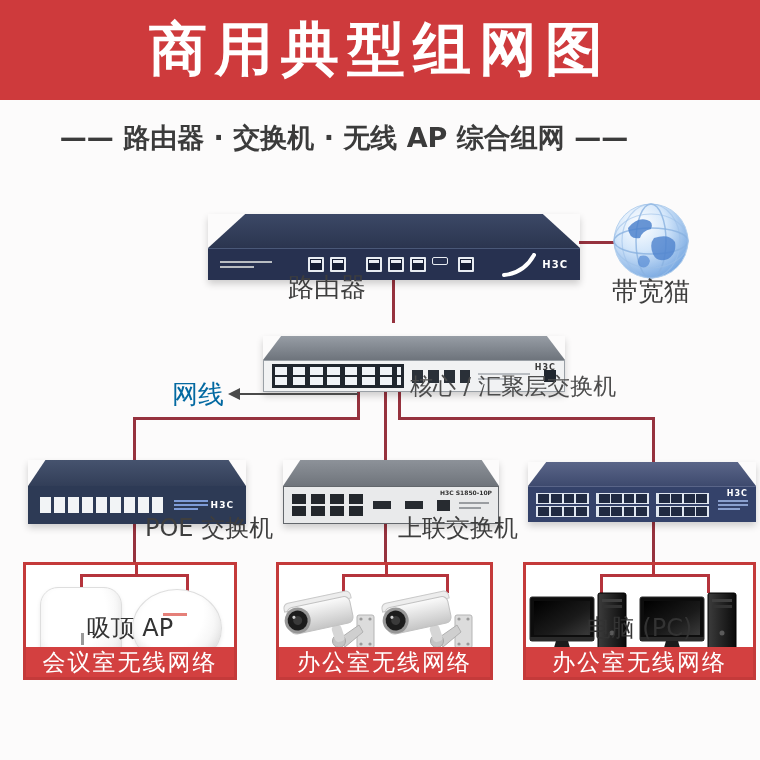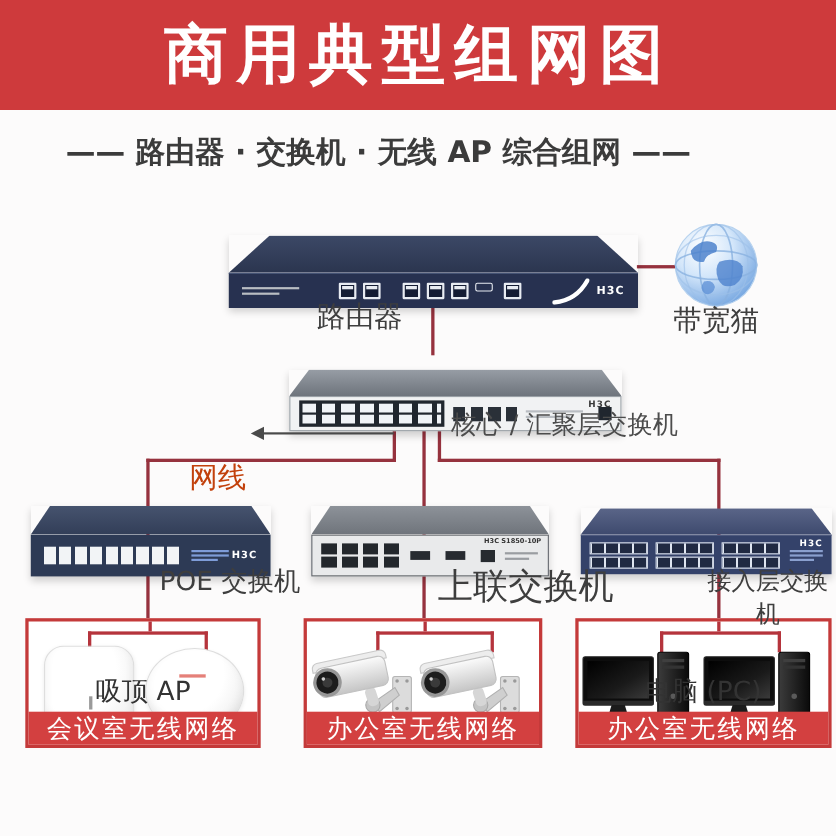--- a/index.html
+++ b/index.html
@@ -11,21 +11,21 @@
           display:flex;align-items:center;justify-content:center;}
   .banner .title{color:#fff;font-size:58px;font-weight:bold;letter-spacing:8px;}
   .subtitle{position:absolute;left:0;top:120px;width:688px;text-align:center;
             font-size:27px;font-weight:600;color:#3b3b3b;}
 
   
   .ln{position:absolute;background:#96323e;z-index:1;}
   .zl{position:absolute;background:#b5343c;}
 
   
-  .cable-label{position:absolute;left:172px;top:377px;font-size:26px;color:#c2410c;z-index:4;margin-top:40px;}
+  .cable-label{position:absolute;left:172px;top:377px;font-size:26px;color:#0369a1;z-index:4;}
   .arrow-line{position:absolute;left:240px;top:393px;width:118px;height:2px;background:#4a4a4a;z-index:4;}
   .arrow-head{position:absolute;left:228px;top:388px;width:0;height:0;z-index:4;
               border-top:6px solid transparent;border-bottom:6px solid transparent;border-right:12px solid #4a4a4a;}
 
   
   .dev{position:absolute;z-index:3;margin-top:16px;}
   .dev .top{width:100%;}
   .dev .face{position:relative;display:flex;align-items:center;box-sizing:border-box;}
   .shadow{box-shadow:0 4px 7px rgba(0,0,0,.18);}
   .node-label{position:absolute;color:#3e3e3e;z-index:4;text-align:center;}
@@ -85,21 +85,21 @@
         background:repeating-linear-gradient(90deg,#dfe6f0 0 1.5px,#202a42 1.5px 12.5px);}
   .brand-white{position:absolute;right:8px;top:2px;font-size:8px;font-weight:bold;color:#fff;letter-spacing:1px;}
   .led-rows{display:flex;flex-direction:column;gap:2px;margin-left:2px;}
   .led-rows i{display:block;width:30px;height:2px;background:#8aa0cf;}
 
   
   .lbl-router{left:257px;top:270px;width:140px;text-align:center;font-size:26px;}
   .lbl-modem{left:601px;top:274px;width:100px;text-align:center;font-size:26px;}
   .lbl-core{left:410px;top:371px;font-size:23px;color:#4c4c4c;}
   .lbl-poe{left:145px;top:512px;font-size:24px;}
-  .lbl-uplink{left:398px;top:512px;font-size:32px;}
+  .lbl-uplink{left:398px;top:512px;font-size:24px;}
   .lbl-access{left:636px;top:513px;font-size:22px;}
 
   
   .globe{position:absolute;left:610px;top:200px;z-index:3;}
 
   
   .zone{position:absolute;top:562px;height:118px;background:#ffffff;border:3px solid #c43a3a;
         box-sizing:border-box;z-index:2;}
   .zone-ap{left:23px;width:214px;}
   .zone-cam{left:276px;width:217px;}
@@ -257,21 +257,20 @@
         <i class="arow" style="display:block"></i>
         <i class="arow" style="display:block"></i>
       </span>
       <span class="led-rows">
           <i></i>
           <i></i>
           <i style="width:22px"></i>
         </span>
     </div>
   </div>
-  <div class="node-label lbl-access">接入层交换机</div>
 
   <div class="zone zone-ap">
     <div class="zl" style="left:109px;top:0;width:3px;height:9px;"></div>
     <div class="zl" style="left:54px;top:9px;width:109px;height:3px;"></div>
     <div class="zl" style="left:54px;top:9px;width:3px;height:19px;"></div>
     <div class="zl" style="left:160px;top:9px;width:3px;height:19px;"></div>
     <div class="ap-square"></div>
     <div class="ap-round"></div>
     <div class="zone-devlabel">吸顶 AP</div>
     <div class="zone-banner">会议室无线网络</div>

